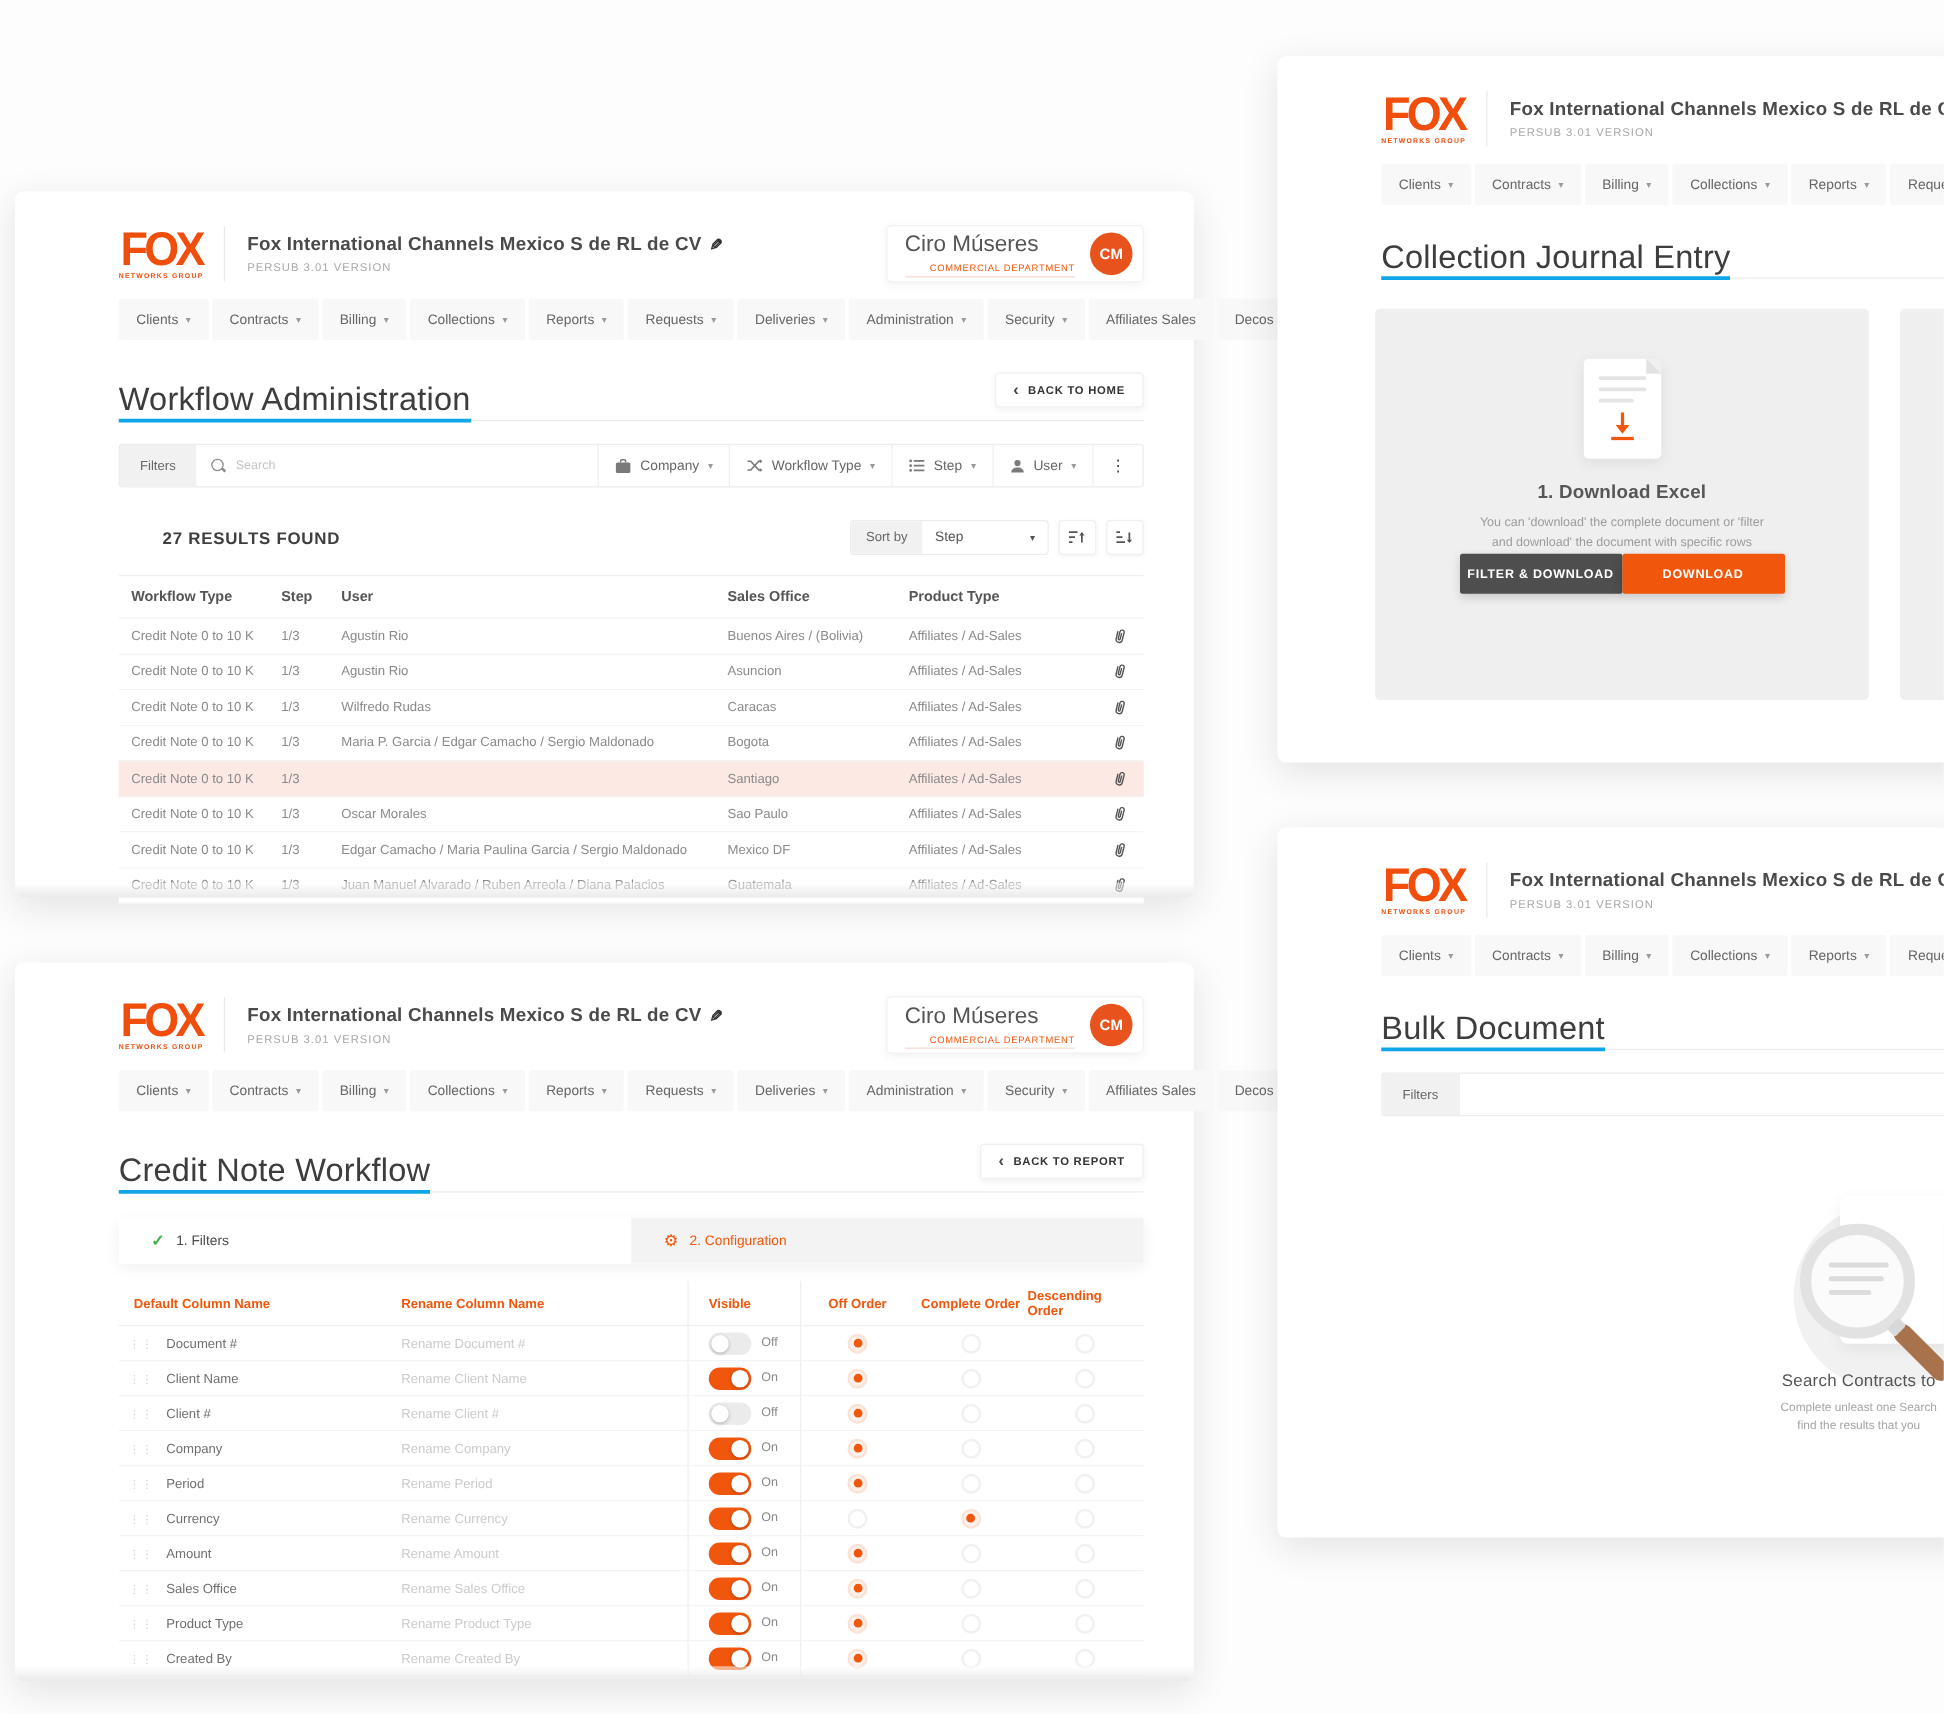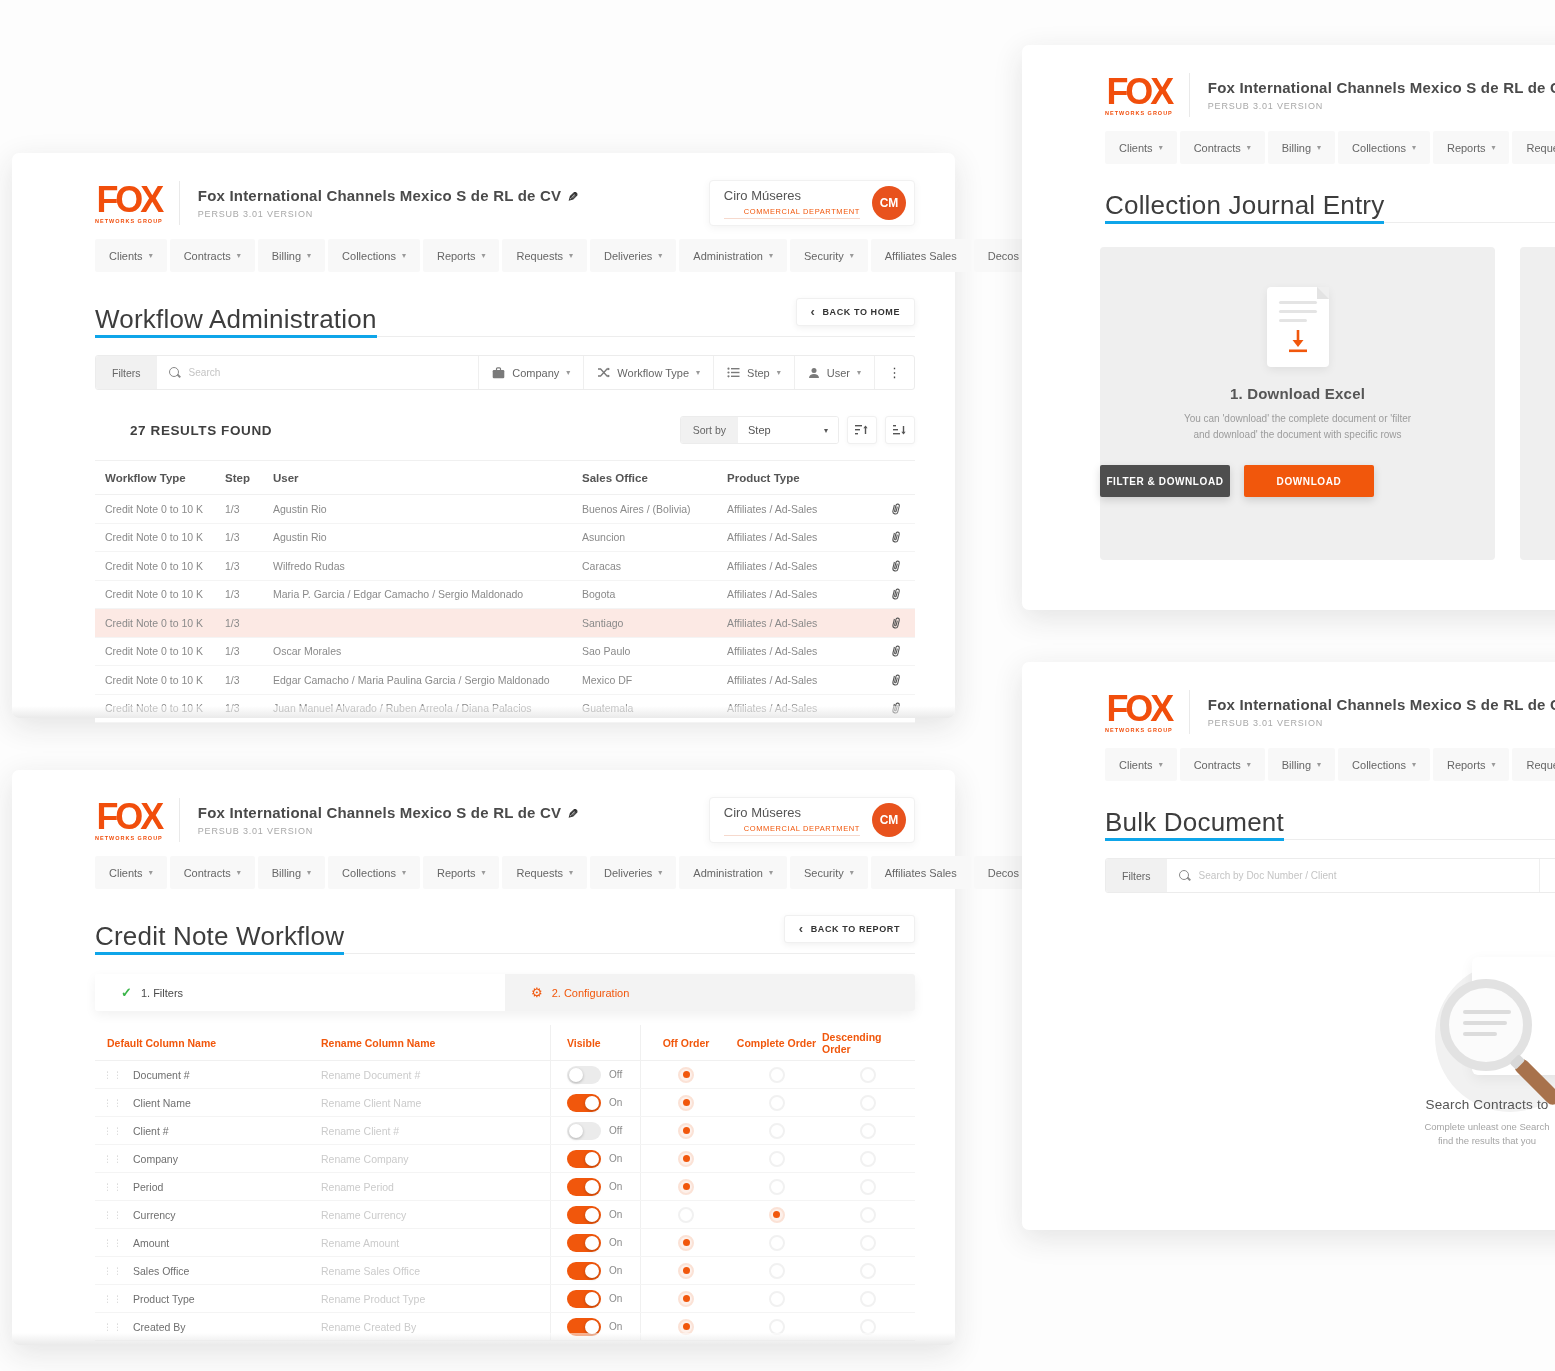--- a/index.html
+++ b/index.html
@@ -30,21 +30,21 @@
   .hdr-divider { width:1px; height:44px; background:#e9e9e9; margin:0 18px 0 16px; }
   .hdr-title { font-size:15px; font-weight:bold; color:#4a4a4a; letter-spacing:.2px; }
   .hdr-title .pencil { font-size:13px; margin-left:6px; color:#333; display:inline-block; transform:rotate(90deg); }
   .hdr-version { font-size:9px; color:#a8a8a8; letter-spacing:.8px; margin-top:5px; }
   .user-chip {
     margin-left:auto; display:flex; align-items:center; background:#fff;
     border:1px solid #f1f1f1; border-radius:4px; box-shadow:0 2px 8px rgba(0,0,0,.05);
     padding:6px 8px 6px 14px; height:46px;
   }
   .user-texts { text-align:left; margin-right:12px; }
-  .user-name { font-size:13px; color:#555; }
+  .user-name { font-size:18px; color:#555; }
   .user-dept { font-size:7.5px; color:#F1570C; letter-spacing:.6px; margin-top:4px; border-bottom:1px solid #f6d9cd; padding-bottom:2px;padding-left:20px; }
   .avatar {
     width:34px; height:34px; border-radius:50%; background:#E8521D; color:#fff;
     font-size:12px; font-weight:bold; display:flex; align-items:center; justify-content:center;
   }
 
   
   .nav { display:flex; gap:3px; margin-top:10px; white-space:nowrap; }
   .nav-tab {
     background:#f8f8f8; color:#666; font-size:11px; padding:0 14px; height:33px;
@@ -122,21 +122,21 @@
   .cj-card { position:absolute; left:78px; top:202px; width:395px; height:313px; background:#efefef; border-radius:4px; text-align:center; }
   .cj-card2 { position:absolute; left:498px; top:202px; width:160px; height:313px; background:#efefef; border-radius:4px; }
   .doc-ic { position:relative; width:62px; height:80px; background:#fff; border-radius:4px; margin:40px auto 0;
     box-shadow:0 3px 10px rgba(0,0,0,.07); padding-top:14px; }
   .doc-ic::after { content:""; position:absolute; right:0; top:0; border-style:solid; border-width:0 12px 12px 0; border-color:#efefef #efefef #e3e3e3 #e3e3e3; }
   .doc-line { height:3px; background:#e4e4e4; margin:0 12px 6px; border-radius:2px; }
   .doc-line.short { width:28px; margin-right:auto; }
   .dl-arrow { margin-top:2px; }
   .cj-h { font-size:15px; font-weight:bold; color:#565656; margin-top:18px; letter-spacing:.2px; }
   .cj-desc { font-size:10px; color:#9c9c9c; margin-top:9px; line-height:1.6; }
-  .cj-btns { display:flex; justify-content:flex-start; gap:14px; margin-top:22px; }
+  .cj-btns { display:flex; justify-content:center; }
   .btn { font-size:10px; font-weight:bold; letter-spacing:.6px; color:#fff; border:none; border-radius:2px;
     width:130px; height:32px; cursor:pointer; box-shadow:0 3px 8px rgba(0,0,0,.15); font-family:"Liberation Sans",sans-serif; }
   .btn.dark { background:#4E4E4E; }
   .btn.orange { background:#F1570C; }
 
   
   .steps-bar { display:flex; margin-top:20px; height:37px; border-radius:3px; overflow:hidden; box-shadow:0 4px 12px rgba(0,0,0,.06); }
   .step-seg { flex:1; display:flex; align-items:center; gap:9px; padding-left:26px; font-size:11px; }
   .step-seg.done { background:#fff; color:#4a4a4a; }
   .step-seg.active { background:#f3f3f3; color:#F1570C; }
@@ -899,24 +899,20 @@
         </div>
         <div class="nav-tab">
           <span>Requests</span>
         </div>
       </div>
     <div class="title-row" style="width:560px;">
       <h1 class="page-title">Bulk Document</h1>
     </div>
     <div class="filter-bar">
       <div class="chip-filters">Filters</div>
-      <div class="search-seg fixed-w">
-        <span class="mag"></span>
-        <input placeholder="Search by Doc Number / Client" style="">
-      </div>
       <div class="owner-seg">
         
         
       </div>
 
     </div>
   </div>
   <div class="empty-state">
     <div class="es-circle"></div>
     <div class="es-doc"></div>

